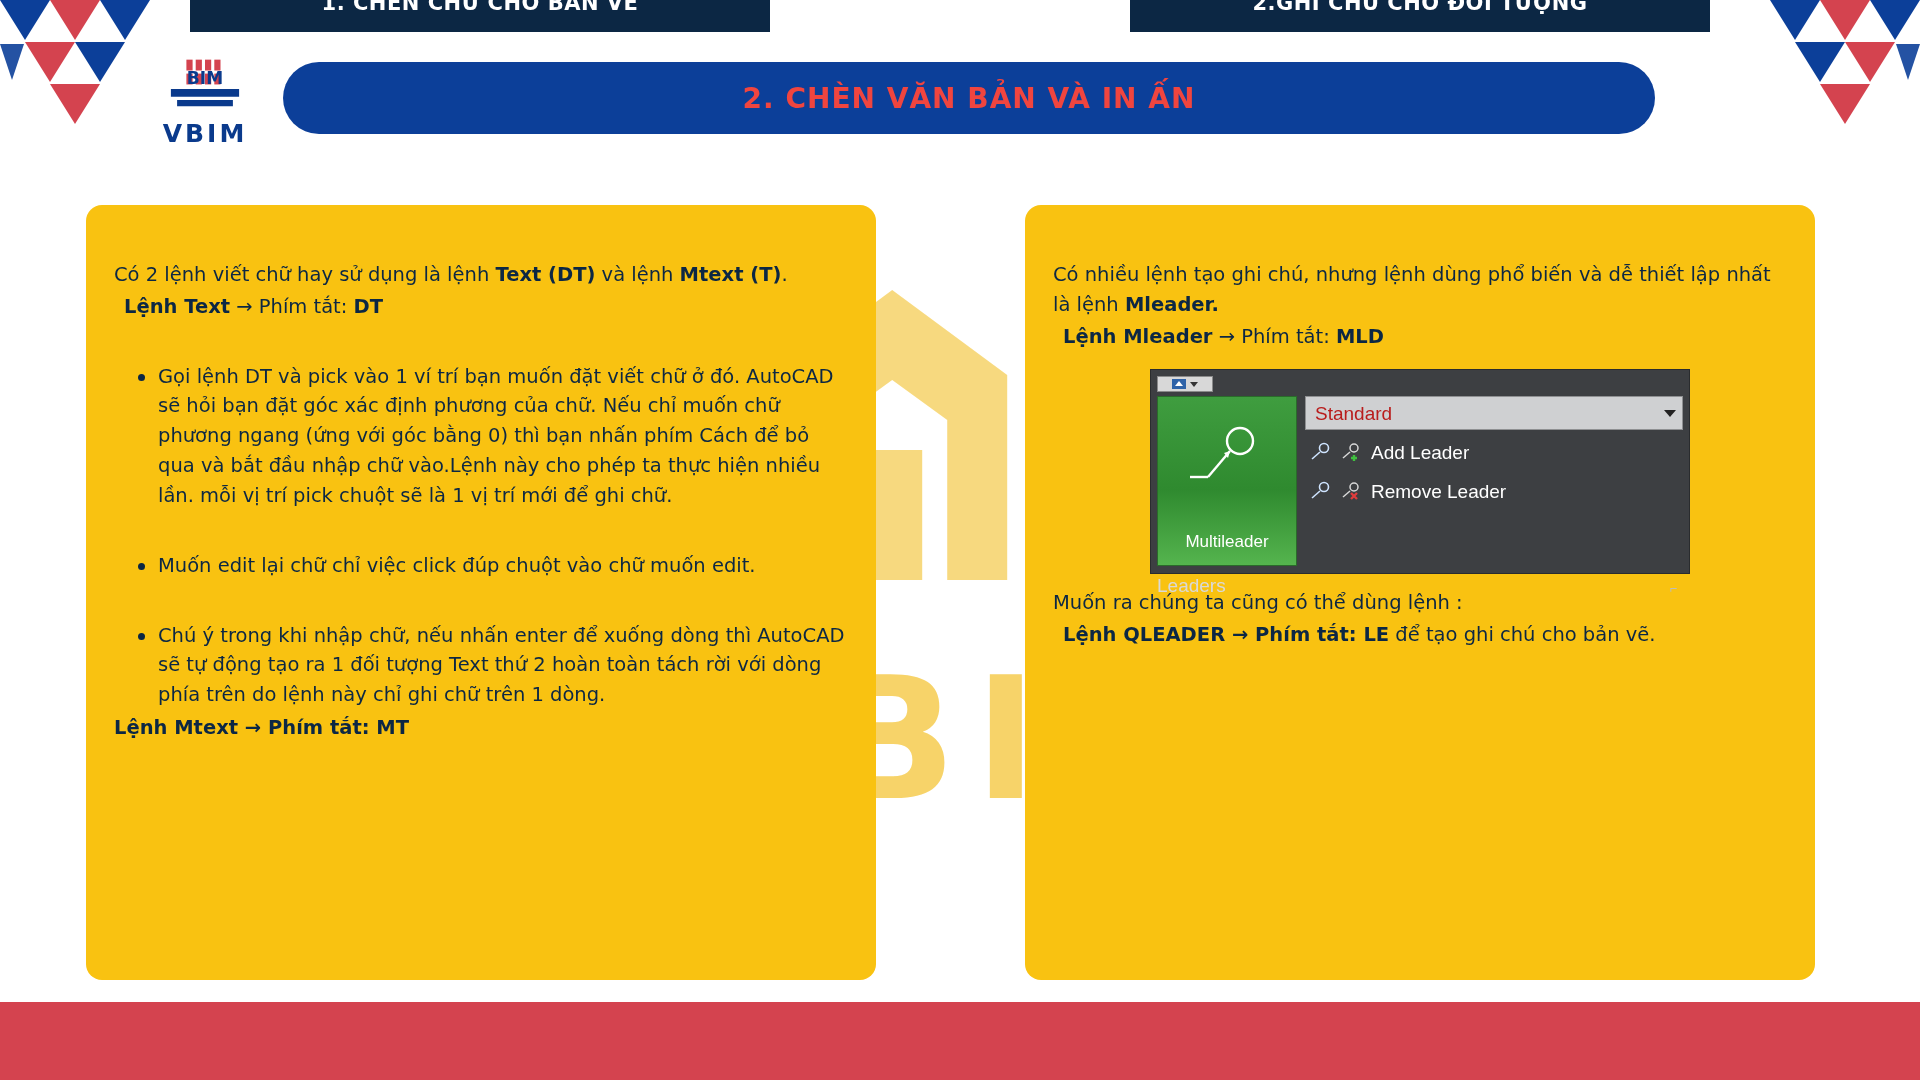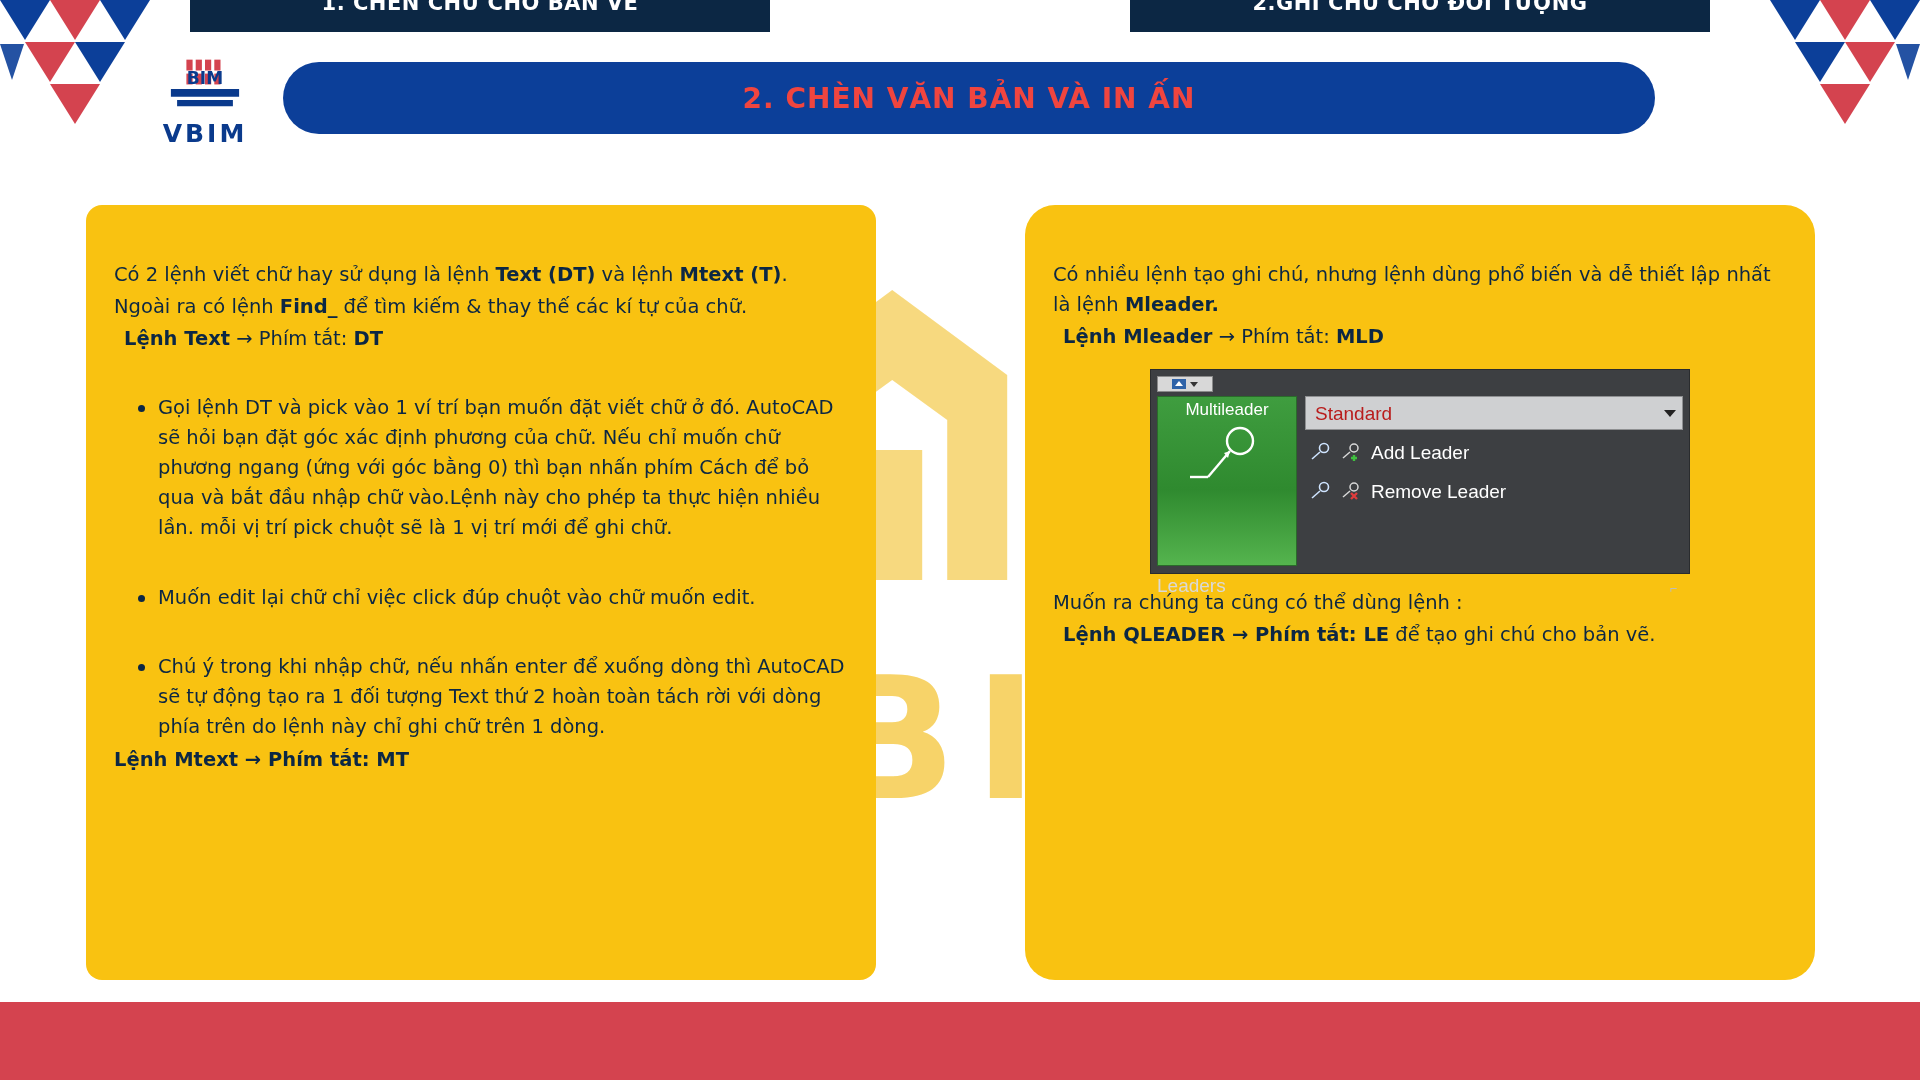--- a/index.html
+++ b/index.html
@@ -85,21 +85,21 @@
   }
 
   
   .panel {
     position: absolute;
     background: #f9c211;
     border-radius: 16px;
     z-index: 2;
   }
   .panel.left  { left: 86px;  top: 205px; width: 790px; height: 775px; }
-  .panel.right { left: 1025px; top: 205px; width: 790px; height: 775px; border-radius: 30px; }
+  .panel.right { left: 1025px; top: 205px; width: 790px; height: 775px; }
 
   .panel-head {
     position: absolute;
     top: -26px;
     height: 58px;
     background: #0c2744;
     display: flex;
     align-items: center;
     justify-content: center;
     z-index: 3;
@@ -163,21 +163,21 @@
     background: #d8d8d8;
     border: 1px solid #8a8a8a;
     display: flex; align-items: center; justify-content: center; gap: 4px;
     margin-bottom: 4px;
   }
   .cad-main { display: flex; gap: 8px; }
   .cad-bigbtn {
     width: 140px; height: 170px;
     background: linear-gradient(180deg,#3f9d3f 0%, #2f8a2f 55%, #55b44e 100%);
     border: 1px solid #2a6b2a;
-    display: flex; flex-direction: column; align-items: center; 
+    display: flex; flex-direction: column; align-items: center; justify-content: flex-end;
     padding-bottom: 10px;
     position: relative;
   }
   .cad-bigbtn .glyph { position: absolute; top: 22px; left: 50%; transform: translateX(-50%); }
   .cad-bigbtn .lbl { color: #ffffff; font-size: 17px; font-family: "Liberation Sans", sans-serif; }
   .cad-right { flex: 1; display: flex; flex-direction: column; gap: 5px; }
   .cad-combo {
     height: 34px;
     background: #cfd0d2;
     border: 1px solid #8f9092;
@@ -276,23 +276,20 @@
   <h1>2. CHÈN VĂN BẢN VÀ IN ẤN</h1>
 </div>
 
 <div class="panel-head left">
   <span>1. CHÈN CHỮ CHO BẢN VẼ</span>
 </div>
 <div class="panel left">
   <div class="panel-body">
     <p>
       <span>Có 2 lệnh viết chữ hay sử dụng là lệnh </span><b>Text (DT)</b><span> và lệnh </span><b>Mtext (T)</b><span>.</span>
-    </p>
-    <p>
-      <span>Ngoài ra có lệnh </span><b>Find_</b><span> để tìm kiếm &amp; thay thế các kí tự của chữ.</span>
     </p>
     <p class="indent">
       <b>Lệnh Text</b><span> → Phím tắt: </span><b>DT</b>
     </p>
     <ul class="bullets">
       <li>Gọi lệnh DT và pick vào 1 ví trí bạn muốn đặt viết chữ ở đó. AutoCAD sẽ hỏi bạn đặt góc xác định phương của chữ. Nếu chỉ muốn chữ phương ngang (ứng với góc bằng 0) thì bạn nhấn phím Cách để bỏ qua và bắt đầu nhập chữ vào.Lệnh này cho phép ta thực hiện nhiều lần. mỗi vị trí pick chuột sẽ là 1 vị trí mới để ghi chữ.</li>
       <li>Muốn edit lại chữ chỉ việc click đúp chuột vào chữ muốn edit.</li>
       <li>Chú ý trong khi nhập chữ, nếu nhấn enter để xuống dòng thì AutoCAD sẽ tự động tạo ra 1 đối tượng Text thứ 2 hoàn toàn tách rời với dòng phía trên do lệnh này chỉ ghi chữ trên 1 dòng.</li>
     </ul>
     <p><b>Lệnh Mtext → Phím tắt: MT</b></p>

